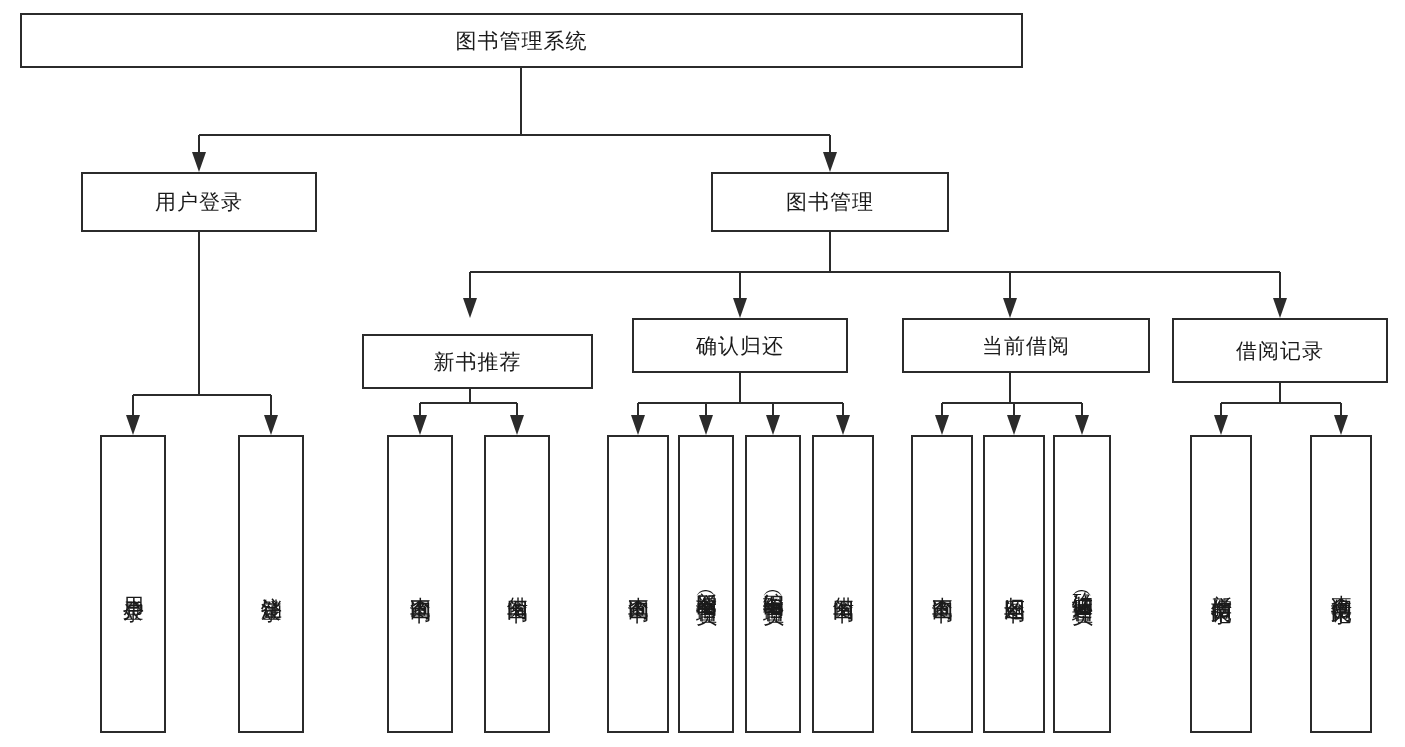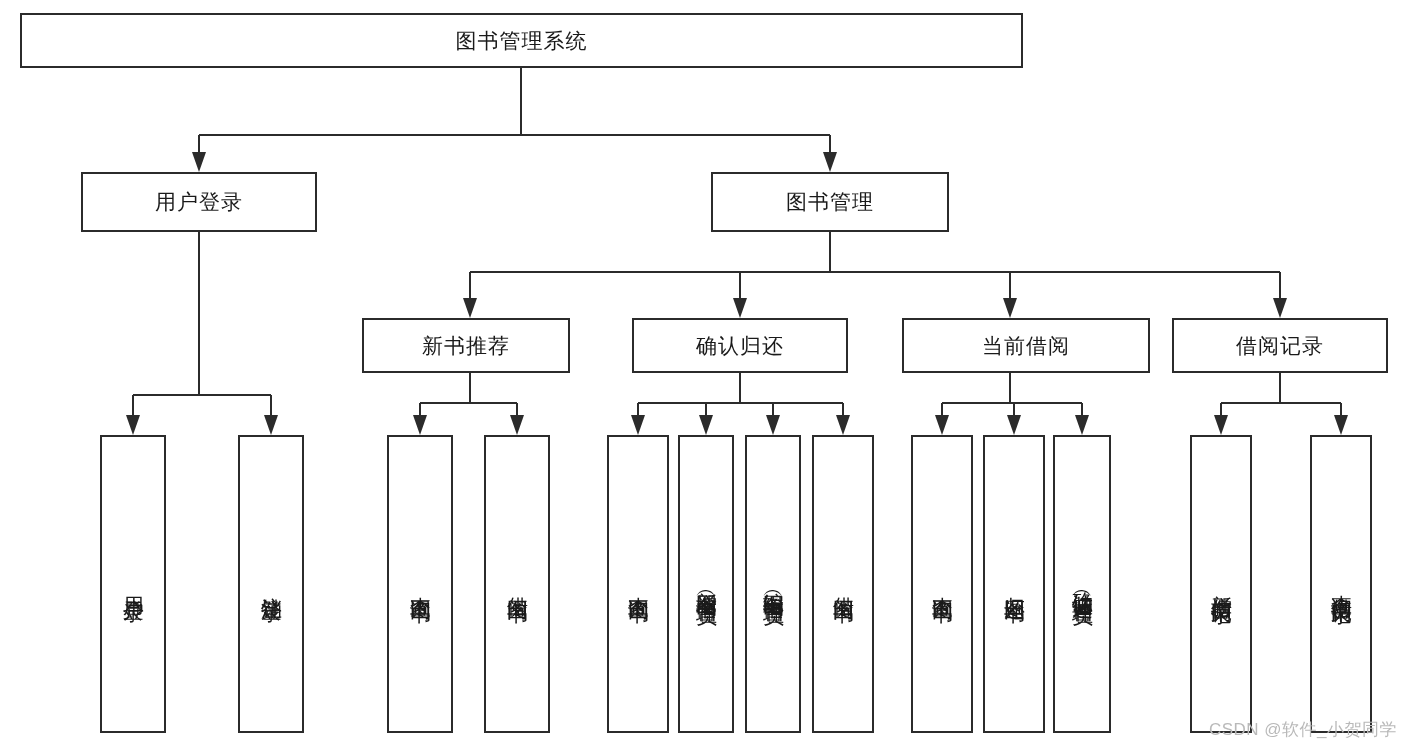--- a/index.html
+++ b/index.html
@@ -130,30 +130,30 @@
 
   <div id="level2-layer">
       <div class="node horiz" style="left: 81px; top: 172px; width: 236px; height: 60px;">
         <span>用户登录</span>
       </div>
       <div class="node horiz" style="left: 711px; top: 172px; width: 238px; height: 60px; text-align: center;">
         <span>图书管理</span>
       </div>
     </div>
   <div id="level3-layer">
-      <div class="node horiz" style="left: 362px; top: 318px; width: 208px; height: 55px;">
+      <div class="node horiz" style="left: 362px; top: 334px; width: 231px; height: 55px;">
         <span>新书推荐</span>
       </div>
       <div class="node horiz" style="left: 632px; top: 318px; width: 216px; height: 55px;">
         <span>确认归还</span>
       </div>
       <div class="node horiz" style="left: 902px; top: 318px; width: 248px; height: 55px;">
         <span>当前借阅</span>
       </div>
-      <div class="node horiz" style="left: 1172px; top: 318px; width: 216px; height: 55px;">
+      <div class="node horiz" style="left: 1172px; top: 318px; width: 216px; height: 65px;">
         <span>借阅记录</span>
       </div>
     </div>
   <div id="leaf-layer">
       <div class="node vert" style="left: 100px; top: 435px; width: 66px; height: 298px;">
         <span>用户登录</span>
       </div>
       <div class="node vert" style="left: 238px; top: 435px; width: 66px; height: 298px;">
         <span>注销登录</span>
       </div>
@@ -185,14 +185,13 @@
         <span>确认归还（管理员）</span>
       </div>
       <div class="node vert" style="left: 1190px; top: 435px; width: 62px; height: 298px;">
         <span>新增借阅记录</span>
       </div>
       <div class="node vert" style="left: 1310px; top: 435px; width: 62px; height: 298px;">
         <span>查询借阅记录</span>
       </div>
     </div>
 
-  <div id="watermark">CSDN @软件_小贺同学</div>
 </div>
 
 </body></html>

